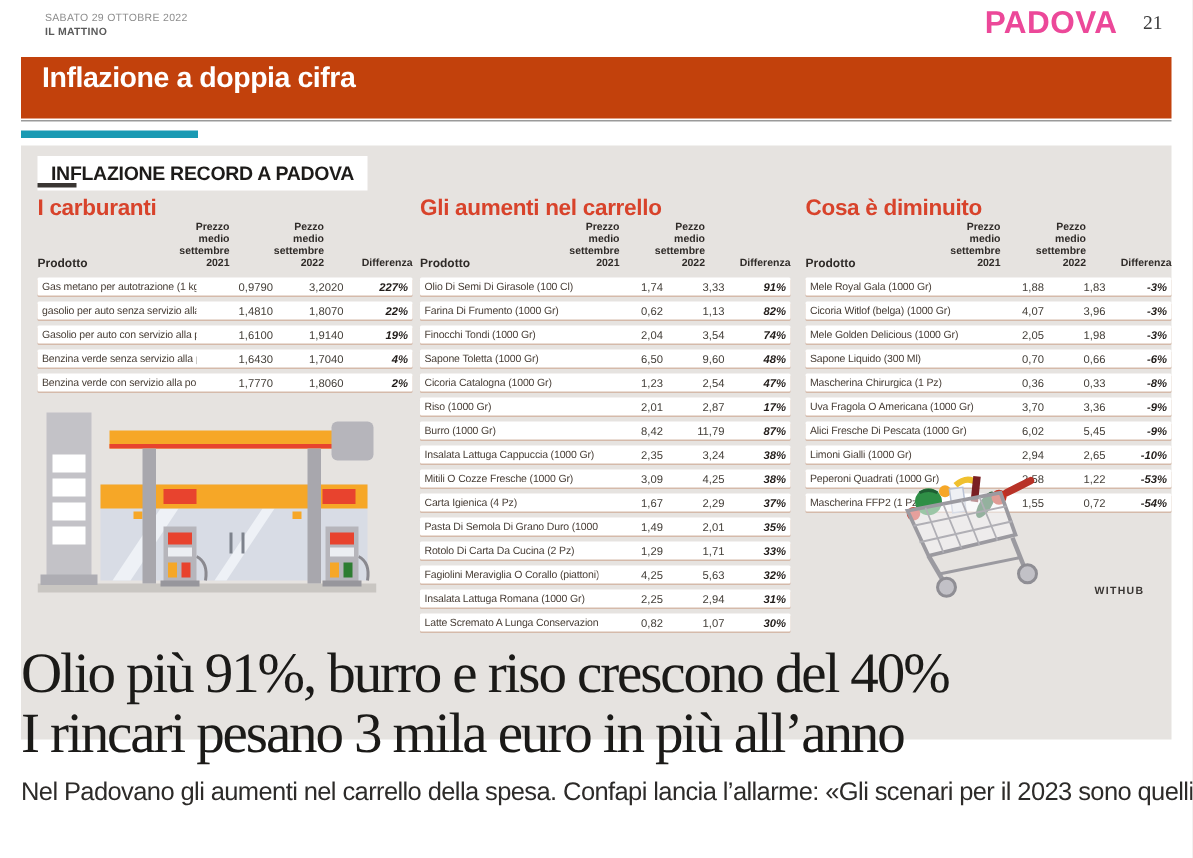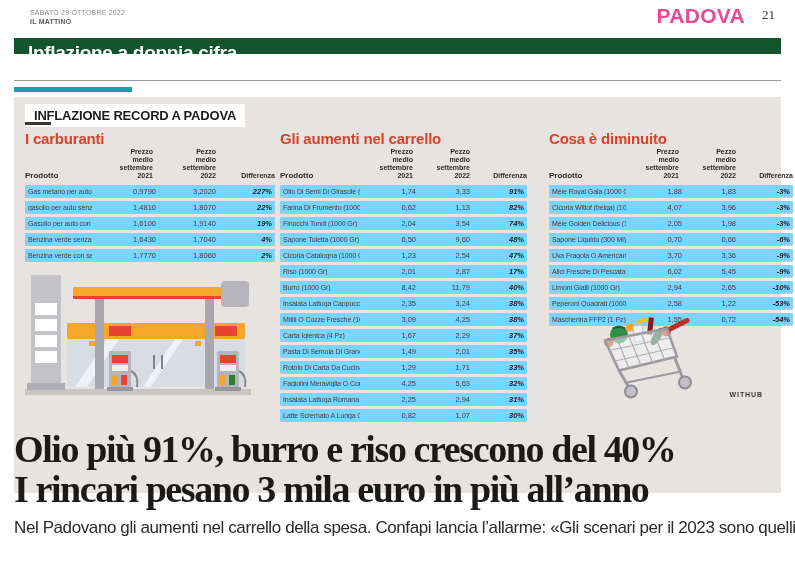--- a/index.html
+++ b/index.html
@@ -7,51 +7,51 @@
   body {
     position:relative; background:#ffffff; overflow:hidden;
     font-family:"Liberation Sans", sans-serif; color:#2e2a27;
   }
   
   .dateline { position:absolute; left:30px; top:8px; font-size:7px; line-height:9px; color:#8d8d8d; letter-spacing:0.2px; }
   .masthead { font-weight:bold; color:#5a5a5a; }
   .section-title { position:absolute; top:4px; right:50px; font-size:21px; font-weight:bold; color:#ec4899; letter-spacing:0.3px; }
   .page-number { position:absolute; top:7px; right:20px; font-size:13px; color:#3b3b3b; font-family:"Liberation Serif", serif; }
   
-  .banner { position:absolute; left:14px; top:38px; width:767px; height:16px; background:#14532d;
+  .banner { position:absolute; left:14px; top:38px; width:767px; height:41px; background:#c2410c;
     color:#fff; font-weight:bold; font-size:19px; line-height:30px; padding-left:14px; letter-spacing:-0.3px; }
   .rule { position:absolute; left:14px; top:80px; width:767px; border-top:1px solid #9a9a9a; }
   .tab  { position:absolute; left:14px; top:87px; width:118px; height:5px; background:#1a9ab3; }
   
   .box { position:absolute; left:14px; top:97px; width:767px; height:396px; background:#e6e3e0; }
   .box-title { position:absolute; left:11px; top:7px; background:#ffffff; padding:4px 9px;
     font-size:13px; font-weight:bold; color:#1d1b19; letter-spacing:-0.2px; white-space:nowrap; }
   .col { position:absolute; top:33px; }
   .col-fuel { left:11px;  width:250px; }
   .col-up   { left:266px; width:247px; }
-  .col-down { left:535px; width:244px; }
+  .col-down { left:523px; width:244px; }
   .dash { position:absolute; top:-8px; left:0; width:26px; height:3px; background:#3a3633; }
   .col-title { color:#d8432b; font-size:15px; font-weight:bold; letter-spacing:-0.2px; }
   .head-grid { display:grid; column-gap:19px; align-items:end; margin:1px 0 5px; }
   .col-fuel .head-grid, .col-fuel .row { grid-template-columns:1fr 48px 44px 40px; }
   .col-up .head-grid,   .col-up .row   { grid-template-columns:1fr 40px 38px 38px; }
   .col-down .head-grid, .col-down .row { grid-template-columns:1fr 40px 38px 38px; }
   .h-prod { font-size:8px; font-weight:bold; color:#2f2b28; }
   .h-num, .h-diff { font-size:7px; font-weight:bold; color:#2f2b28; text-align:right; white-space:pre-line; line-height:8px; }
-  .rows .row { display:grid; column-gap:16px; align-items:center; height:12px; background:#7dd3fc;
+  .rows .row { display:grid; column-gap:3px; align-items:center; height:12px; background:#ffffff;
     margin-bottom:4px; padding:0 3px; border-radius:1px; box-shadow:0 1px 0 rgba(180,110,70,.35); }
   .row .prod { font-size:7px; color:#473d35; white-space:nowrap; overflow:hidden; letter-spacing:-0.1px; }
   .row .n    { font-size:7.5px; color:#45403a; text-align:right; }
   .row .diff { font-size:7.5px; font-weight:bold; color:#211c19; text-align:right;font-style:italic; }
   .gas-illustration  { position:absolute; left:11px;  top:176px; width:226px; height:126px; }
   .cart-illustration { position:absolute; left:575px; top:216px; width:115px; height:88px; }
   .credit { position:absolute; right:18px; top:294px; font-size:7px; font-weight:bold; color:#3a3633; letter-spacing:0.9px; }
   
   .headline { position:absolute; left:14px; top:429px; width:772px;
-    font-family:"Liberation Serif", serif; font-weight:bold; color:#1b1a18;
+    font-family:"Liberation Serif", serif; font-weight:normal; color:#1b1a18;
     font-size:38px; line-height:40px; letter-spacing:-1.4px; white-space:nowrap; }
   .subhead { position:absolute; left:14px; top:518px; width:772px;
     font-size:17px; color:#2d2b29; letter-spacing:-0.4px; white-space:nowrap; }
 </style>
 </head>
 <body>
 
 <header>
   <div class="dateline">
     <div>SABATO 29 OTTOBRE 2022</div>
@@ -165,21 +165,21 @@
         <div class="row">
           <span class="prod">Riso (1000 Gr)</span>
           <span class="n">2,01</span>
           <span class="n">2,87</span>
           <span class="diff">17%</span>
         </div>
         <div class="row">
           <span class="prod">Burro (1000 Gr)</span>
           <span class="n">8,42</span>
           <span class="n">11,79</span>
-          <span class="diff">40%</span>
+          <span class="diff">87%</span>
         </div>
         <div class="row">
           <span class="prod">Insalata Lattuga Cappuccia (1000 Gr)</span>
           <span class="n">2,35</span>
           <span class="n">3,24</span>
           <span class="diff">38%</span>
         </div>
         <div class="row">
           <span class="prod">Mitili O Cozze Fresche (1000 Gr)</span>
           <span class="n">3,09</span>
@@ -256,20 +256,26 @@
           <span class="prod">Mele Golden Delicious (1000 Gr)</span>
           <span class="n">2,05</span>
           <span class="n">1,98</span>
           <span class="diff">-3%</span>
         </div>
         <div class="row">
           <span class="prod">Sapone Liquido (300 Ml)</span>
           <span class="n">0,70</span>
           <span class="n">0,66</span>
           <span class="diff">-6%</span>
+        </div>
+        <div class="row">
+          <span class="prod">Mascherina Chirurgica (1 Pz)</span>
+          <span class="n">0,36</span>
+          <span class="n">0,33</span>
+          <span class="diff">-8%</span>
         </div>
         <div class="row">
           <span class="prod">Uva Fragola O Americana (1000 Gr)</span>
           <span class="n">3,70</span>
           <span class="n">3,36</span>
           <span class="diff">-9%</span>
         </div>
         <div class="row">
           <span class="prod">Alici Fresche Di Pescata (1000 Gr)</span>
           <span class="n">6,02</span>

